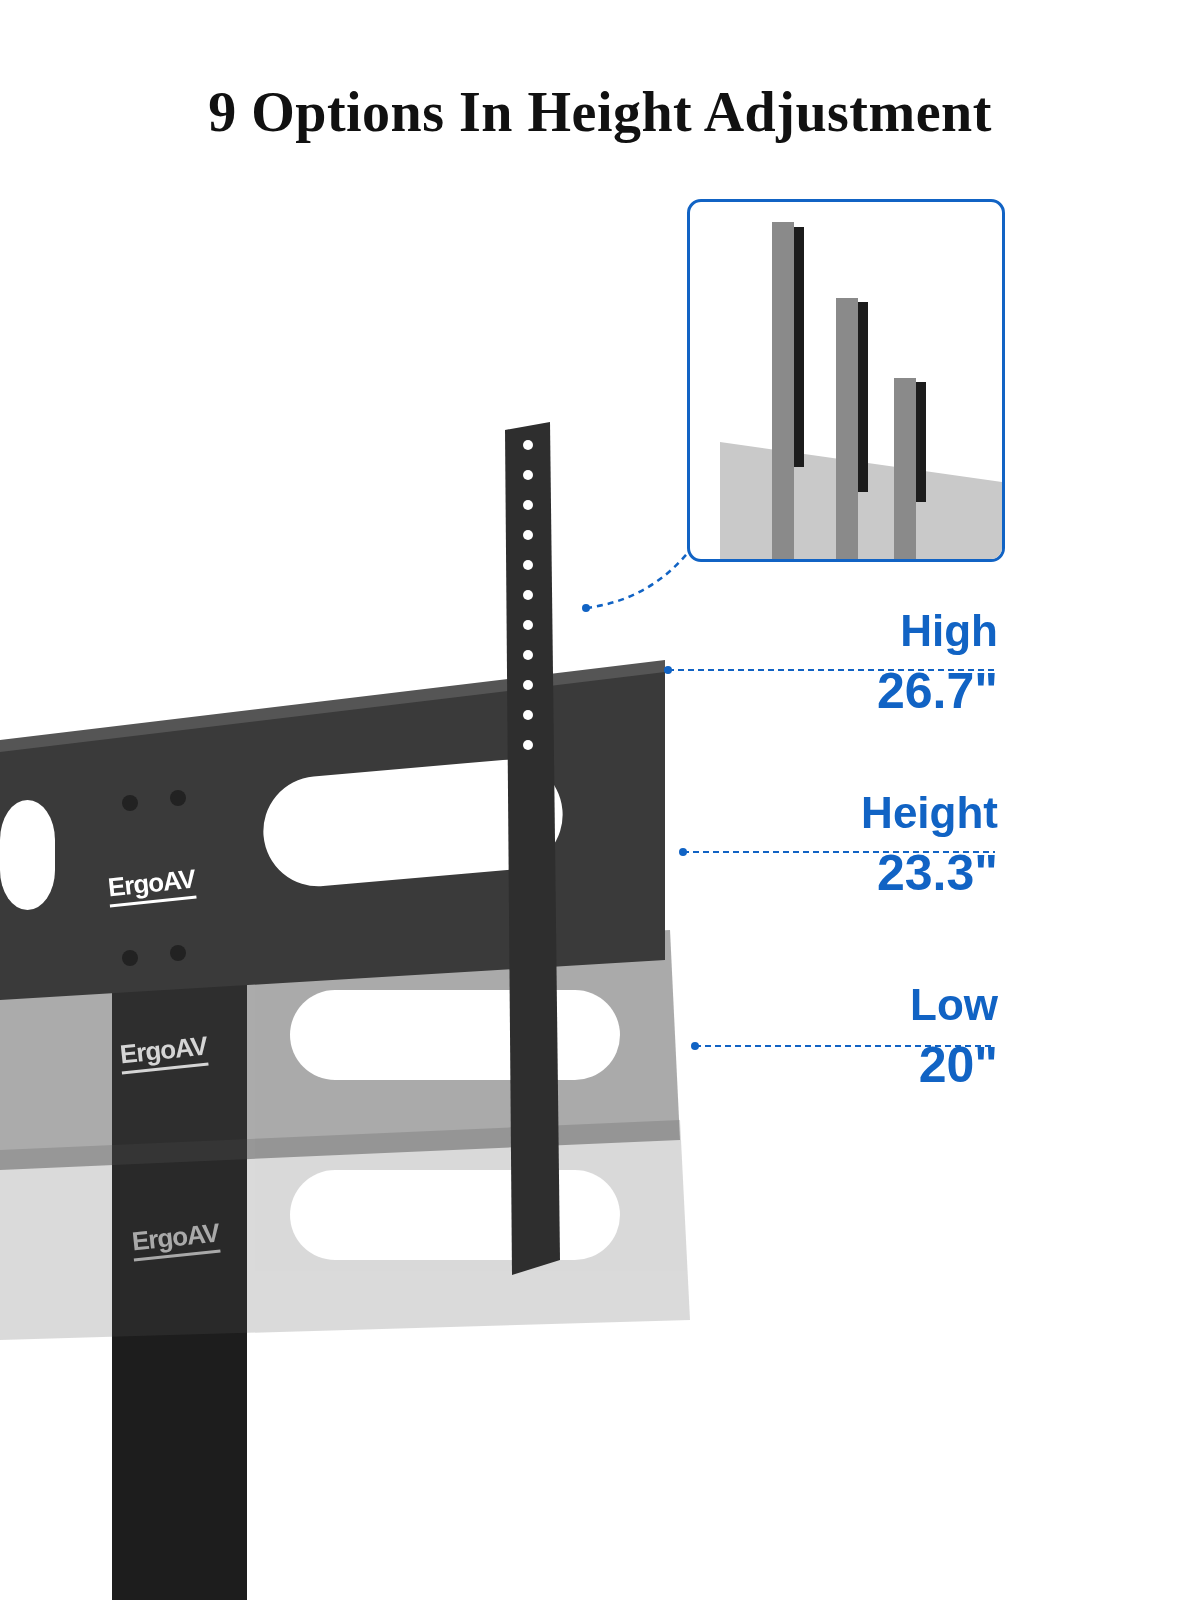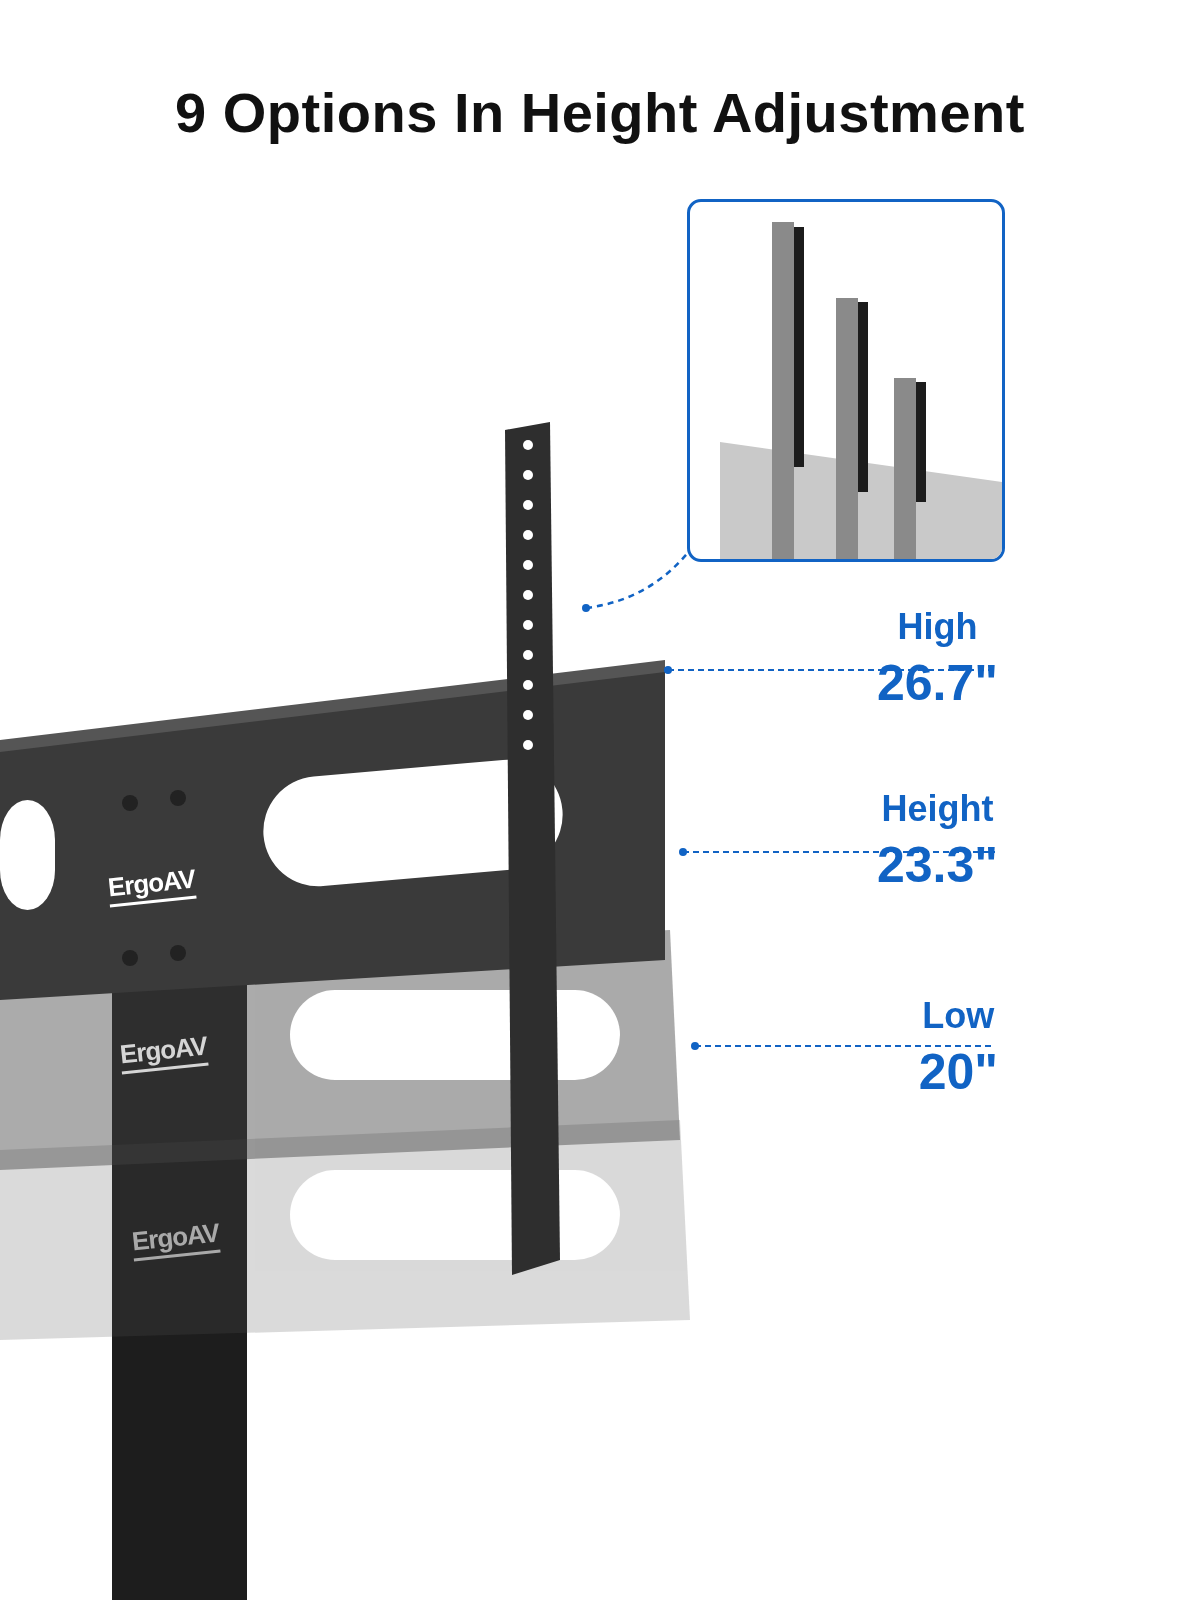--- a/index.html
+++ b/index.html
@@ -1,20 +1,20 @@
 <!DOCTYPE html>
 <html><head>
 <meta charset="utf-8">
 <style>
   html, body { margin:0; padding:0; }
   body { width:1200px; height:1600px; background:#ffffff; position:relative; overflow:hidden; font-family:"Liberation Sans", sans-serif; }
-  .title { position:absolute; top:80px; left:0; width:1200px; text-align:center; font-weight:bold; font-size:56px; color:#111; letter-spacing:0.5px; }
+  .title { position:absolute; top:80px; left:0; width:1200px; text-align:center; font-weight:bold; font-size:56px; color:#111; letter-spacing:0.5px;font-family:Liberation Serif, serif; }
   .scene { position:absolute; left:0; top:0; width:1200px; height:1600px; }
   .label { position:absolute; right:202px; text-align:right; color:#1163c4; font-weight:bold; }
-  .label .name { font-size:36px; display:block;text-align:center; }
+  .label .name { font-size:44px; display:block; }
   .label .val { font-size:50px; display:block; line-height:1.1; }
   .inset { position:absolute; left:687px; top:199px; width:312px; height:357px; border:3px solid #1163c4; border-radius:14px; background:#fff; overflow:hidden; }
   .logo { position:absolute; color:#fff; font-weight:bold; font-size:26px; letter-spacing:-1px; transform:rotate(-6deg); border-bottom:3px solid #fff; padding-bottom:1px; }
 </style>
 </head>
 <body>
 
 <div class="title">9 Options In Height Adjustment</div>
 
 <svg class="scene" viewBox="0 0 1200 1600">
@@ -84,16 +84,16 @@
 </div>
 
 <div class="label" style="top:606px;">
   <span class="name">High</span>
   <span class="val" style="margin-top:8px;">26.7"</span>
 </div>
 <div class="label" style="top:788px;">
   <span class="name">Height</span>
   <span class="val" style="margin-top:8px;">23.3"</span>
 </div>
-<div class="label" style="top:980px;margin-top:15px;">
+<div class="label" style="top:980px;">
   <span class="name">Low</span>
   <span class="val" style="margin-top:8px;">20"</span>
 </div>
 
 </body></html>

